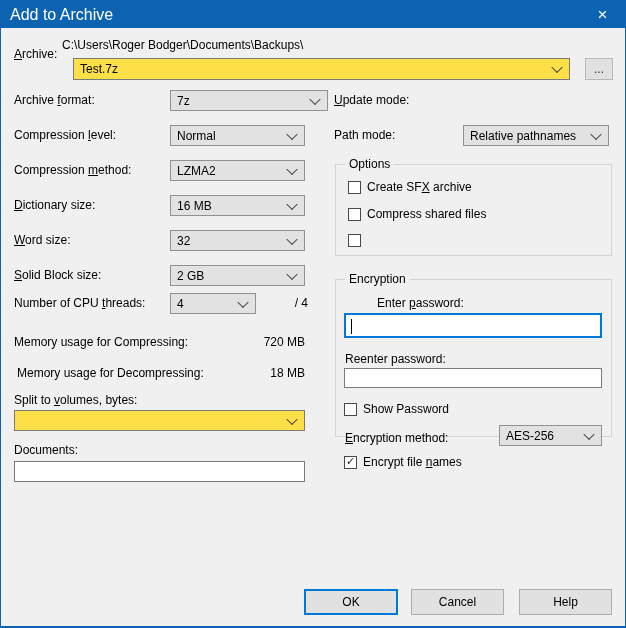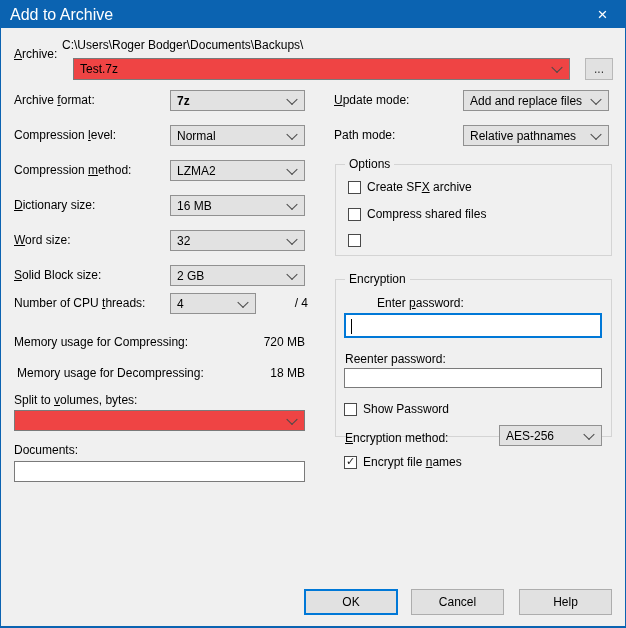--- a/index.html
+++ b/index.html
@@ -22,21 +22,21 @@
   }
   .lbl { position:absolute; white-space:nowrap; line-height:15px; }
   .val-right { position:absolute; text-align:right; white-space:nowrap; }
   u { text-decoration:underline; }
 
   .combo {
     position:absolute; box-sizing:border-box; height:21px;
     background:#e2e2e2; border:1px solid #919191;
     display:flex; align-items:center; padding:0 20px 0 6px; overflow:hidden;
   }
-  .combo.white { background:#ef4444; border-color:#7a7a7a; }
+  .combo.white { background:#fde047; border-color:#7a7a7a; }
   .combo .ctext { white-space:nowrap; }
   .chev {
     position:absolute; right:8px; top:50%; width:7px; height:7px;
     border-right:1px solid #4a4a4a; border-bottom:1px solid #4a4a4a;
     transform:translateY(-70%) rotate(45deg);
   }
   .input {
     position:absolute; box-sizing:border-box; background:#fff;
     border:1px solid #7a7a7a; display:flex; align-items:center; padding:0 5px;
   }
@@ -81,21 +81,21 @@
   <div class="lbl" style="left:61px; top:37px;">C:\Users\Roger Bodger\Documents\Backups\</div>
   <div class="combo white" style="left:72px; top:57px; width:497px; height:22px;">
     <span class="ctext">Test.7z</span>
     <span class="chev"></span>
   </div>
   <div class="browse-btn" style="left:584px; top:57px; width:28px; height:22px;">
     <span>...</span>
   </div>
 
   <div class="lbl" style="left:13px; top:92px;">Archive <u>f</u>ormat:</div>
-  <div class="combo" style="left:169px; top:89px; width:135px;font-weight:bold;">
+  <div class="combo" style="left:169px; top:89px; width:158px;">
     <span class="ctext">7z</span>
     <span class="chev"></span>
   </div>
 
   <div class="lbl" style="left:13px; top:127px;">Compression <u>l</u>evel:</div>
   <div class="combo" style="left:169px; top:124px; width:135px;">
     <span class="ctext">Normal</span>
     <span class="chev"></span>
   </div>
 
@@ -141,24 +141,20 @@
     <span class="ctext"></span>
     <span class="chev"></span>
   </div>
 
   <div class="lbl" style="left:13px; top:442px;">Documents:</div>
   <div class="input" style="left:13px; top:460px; width:291px; height:21px;">
     <span class="ctext"></span>
   </div>
 
   <div class="lbl" style="left:333px; top:92px;"><u>U</u>pdate mode:</div>
-  <div class="combo" style="left:462px; top:89px; width:146px;">
-    <span class="ctext">Add and replace files</span>
-    <span class="chev"></span>
-  </div>
 
   <div class="lbl" style="left:333px; top:127px;">Path mode:</div>
   <div class="combo" style="left:462px; top:124px; width:146px;">
     <span class="ctext">Relative pathnames</span>
     <span class="chev"></span>
   </div>
 
   <div class="group" style="left:334px; top:163px; width:277px; height:92px;">
     <span class="legend">Options</span>
   </div>

